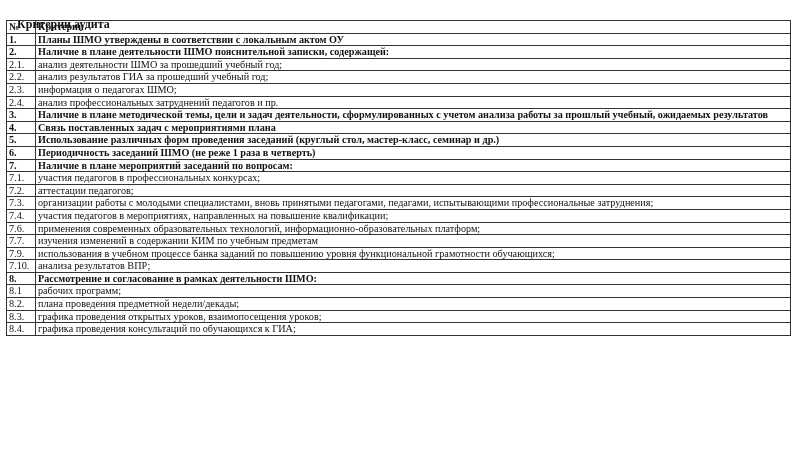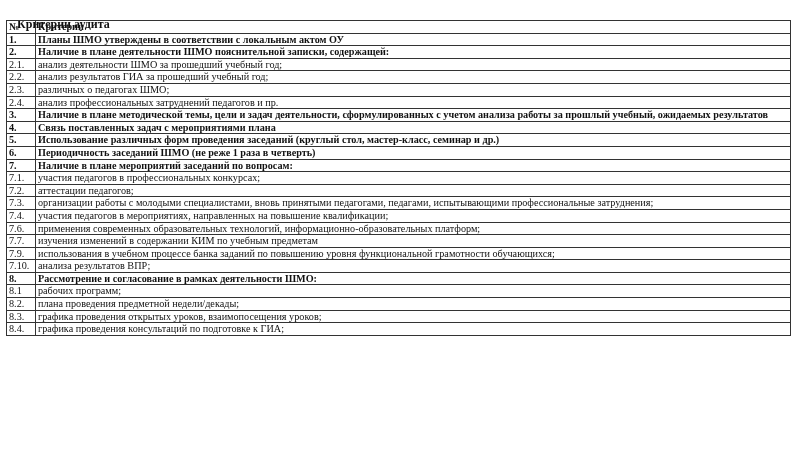--- a/index.html
+++ b/index.html
@@ -59,21 +59,21 @@
       <tr>
         <td class="num">2.1.</td>
         <td>анализ деятельности ШМО за прошедший учебный год;</td>
       </tr>
       <tr>
         <td class="num">2.2.</td>
         <td>анализ результатов ГИА за прошедший учебный год;</td>
       </tr>
       <tr>
         <td class="num">2.3.</td>
-        <td>различных о педагогах ШМО;</td>
+        <td>информация о педагогах ШМО;</td>
       </tr>
       <tr>
         <td class="num">2.4.</td>
         <td>анализ профессиональных затруднений педагогов и пр.</td>
       </tr>
       <tr class="bold">
         <td class="num">3.</td>
         <td class="wrap">Наличие в плане методической темы, цели  и задач деятельности, сформулированных с учетом анализа работы за прошлый учебный, ожидаемых результатов</td>
       </tr>
       <tr class="bold">
@@ -135,16 +135,16 @@
       <tr>
         <td class="num">8.2.</td>
         <td>плана проведения предметной недели/декады;</td>
       </tr>
       <tr>
         <td class="num">8.3.</td>
         <td>графика проведения открытых уроков, взаимопосещения уроков;</td>
       </tr>
       <tr>
         <td class="num">8.4.</td>
-        <td>графика проведения консультаций по подготовке к ГИА;</td>
+        <td>графика проведения консультаций по обучающихся к ГИА;</td>
       </tr>
     </tbody>
 </table>
 
 </body></html>

